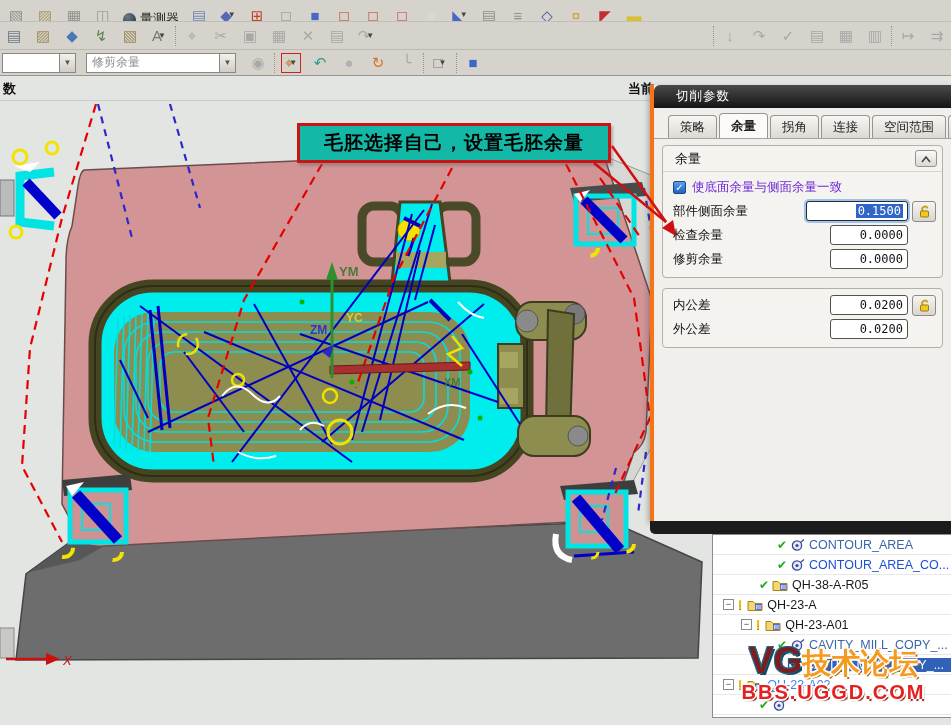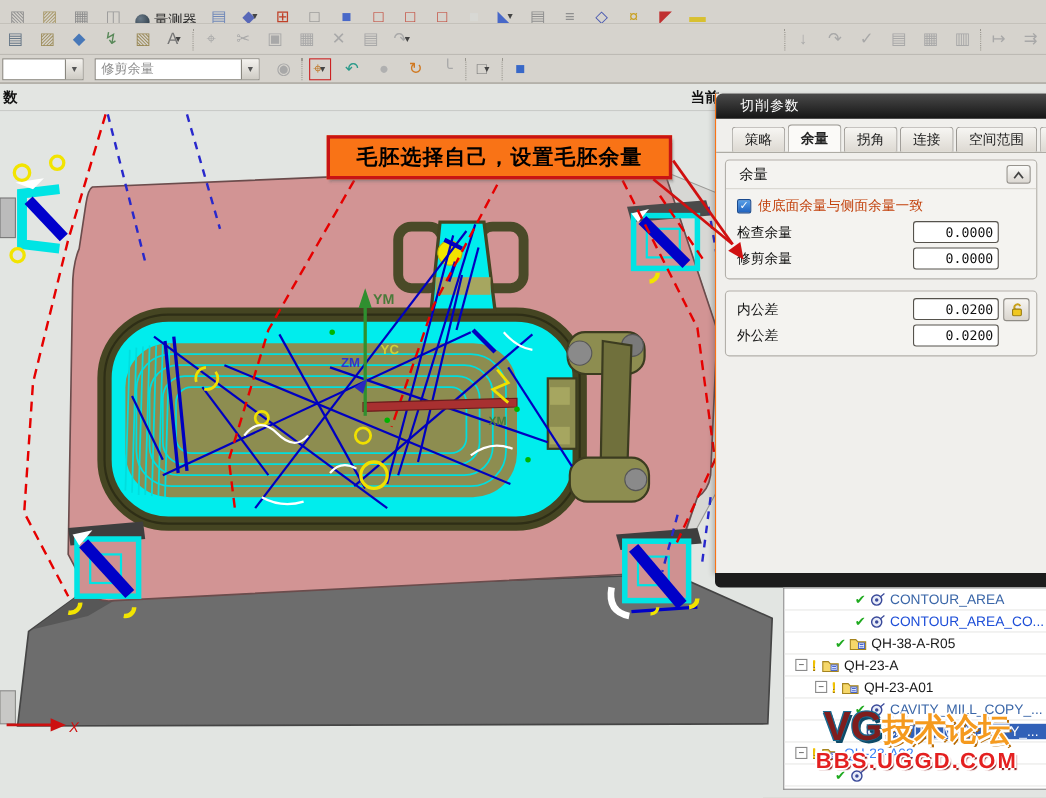--- a/index.html
+++ b/index.html
@@ -36,29 +36,29 @@
   
   #status { left:0; top:76px; width:951px; height:25px; background:#e3e5e2; z-index:5;
             border-bottom:1px solid #c9cbc8; }
   #status .lbl { position:absolute; top:4px; font-size:13px; font-weight:bold; color:#111; }
 
   
   #scene { left:0; top:0; z-index:1; }
 
   
   #callout { left:297px; top:123px; width:314px; height:40px; z-index:7;
-             background:#f97316; border:3px solid #c81414;
+             background:#14b8a6; border:3px solid #c81414;
              box-shadow:2px 3px 2px rgba(110,110,110,.45);
              display:flex; align-items:center; justify-content:center;
              font-size:19px; font-weight:bold; color:#000; letter-spacing:1px; }
   #arrow-overlay { left:0; top:0; z-index:12; pointer-events:none; }
 
   
   #dialog { left:650px; top:85px; width:301px; height:436px; z-index:10;
-            background:#f0efec; border-left:1px solid #f97316;
+            background:#f0efec; border-left:4px solid #f97316;
             box-shadow:-2px 2px 5px rgba(60,60,60,.35); }
   #dlg-title { height:23px; background:linear-gradient(#4a4a4a,#151515);
                border-top-left-radius:6px; color:#fff; font-size:12.5px;
                display:flex; align-items:center; padding-left:22px; letter-spacing:1px; }
   #dlg-tabs { display:flex; align-items:flex-end; gap:2px; height:31px;
               padding:0 0 0 14px; overflow:hidden; border-bottom:1px solid #a6a39d; }
   .tab { height:23px; padding:0 11px; display:flex; align-items:center; white-space:nowrap;
          font-size:12.5px; color:#222; background:linear-gradient(#f7f6f3,#ddd9d2);
          border:1px solid #989590; border-bottom:none; border-radius:4px 4px 0 0; }
   .tab.active { height:26px; background:#fbfaf8; font-weight:bold; position:relative; top:1px; }
@@ -68,21 +68,21 @@
   .ghead { display:flex; align-items:center; height:26px; padding:0 5px 0 12px;
            border-bottom:1px solid #d8d5cf; }
   .gtitle { flex:1; font-size:13px; color:#111; }
   .collapse-btn { width:22px; height:17px; border:1px solid #96938d; border-radius:3px;
                   background:linear-gradient(#fafaf8,#dcd8d2); display:flex;
                   align-items:center; justify-content:center; }
   .cbrow { display:flex; align-items:center; gap:6px; padding:7px 10px 3px 10px; }
   .checkbox { width:13px; height:13px; border:1px solid #18498e; border-radius:2px;
               background:linear-gradient(#58a0e8,#2063c0); color:#fff; font-size:10px;
               font-weight:bold; display:flex; align-items:center; justify-content:center; }
-  .cblabel { font-size:12.5px; color:#c2410c; }
+  .cblabel { font-size:12.5px; color:#6d28d9; }
   .frow { display:flex; align-items:center; padding:2px 6px 2px 10px; height:24px; }
   .flabel { flex:1; font-size:12.5px; color:#111; white-space:nowrap; }
   .finput { width:78px; height:20px; background:#fff; border:1px solid #55524c;
             border-radius:3px; font-family:"DejaVu Sans Mono",monospace; font-size:12px;
             color:#111; display:flex; align-items:center; justify-content:flex-end;
             padding:0 4px; }
   .finput.wide { width:102px; }
   .finput.focused { border:1px solid #2a2a2a; box-shadow:0 0 0 2px #9cc2ee; }
   .seltext { background:#2f66c8; color:#fff; padding:0 2px; }
   .lockbtn { width:24px; height:21px; margin-left:4px; border:1px solid #8f8c86;
@@ -545,20 +545,32 @@
           <svg width="12" height="8">
               <polyline points="2,7 6,2 10,7" fill="none" stroke="#444" stroke-width="1.6"></polyline>
             </svg>
         </span>
       </div>
       <div class="cbrow">
         <span class="checkbox">✓</span>
         <span class="cblabel">使底面余量与侧面余量一致</span>
       </div>
       <div class="frow">
+        <span class="flabel">部件侧面余量</span>
+        <span class="finput wide focused">
+          <span class="seltext">0.1500</span>
+        </span>
+        <span class="lockbtn">
+          <svg width="13" height="13">
+              <path d="M4,6 v-1.5 a2.8,2.8 0 0 1 5.6,0" fill="none" stroke="#c8a019" stroke-width="1.8" transform="rotate(-25 6.8 4)"></path>
+              <rect x="2.5" y="6" width="8" height="6" rx="1" fill="#f0c820" stroke="#9a7d12"></rect>
+            </svg>
+        </span>
+      </div>
+      <div class="frow">
         <span class="flabel">检查余量</span>
         <span class="finput">0.0000</span>
         <span class="lockspacer"></span>
       </div>
       <div class="frow">
         <span class="flabel">修剪余量</span>
         <span class="finput">0.0000</span>
         <span class="lockspacer"></span>
       </div>
     </div>

